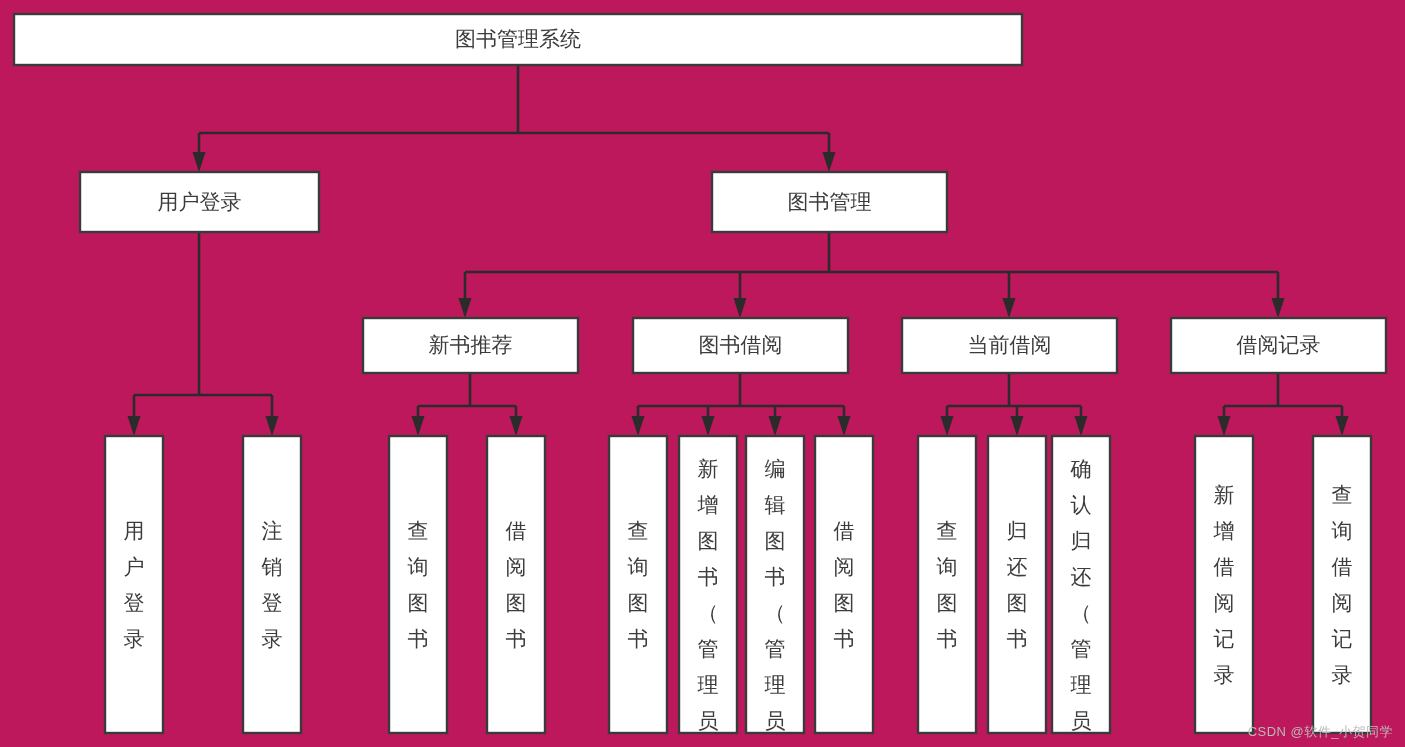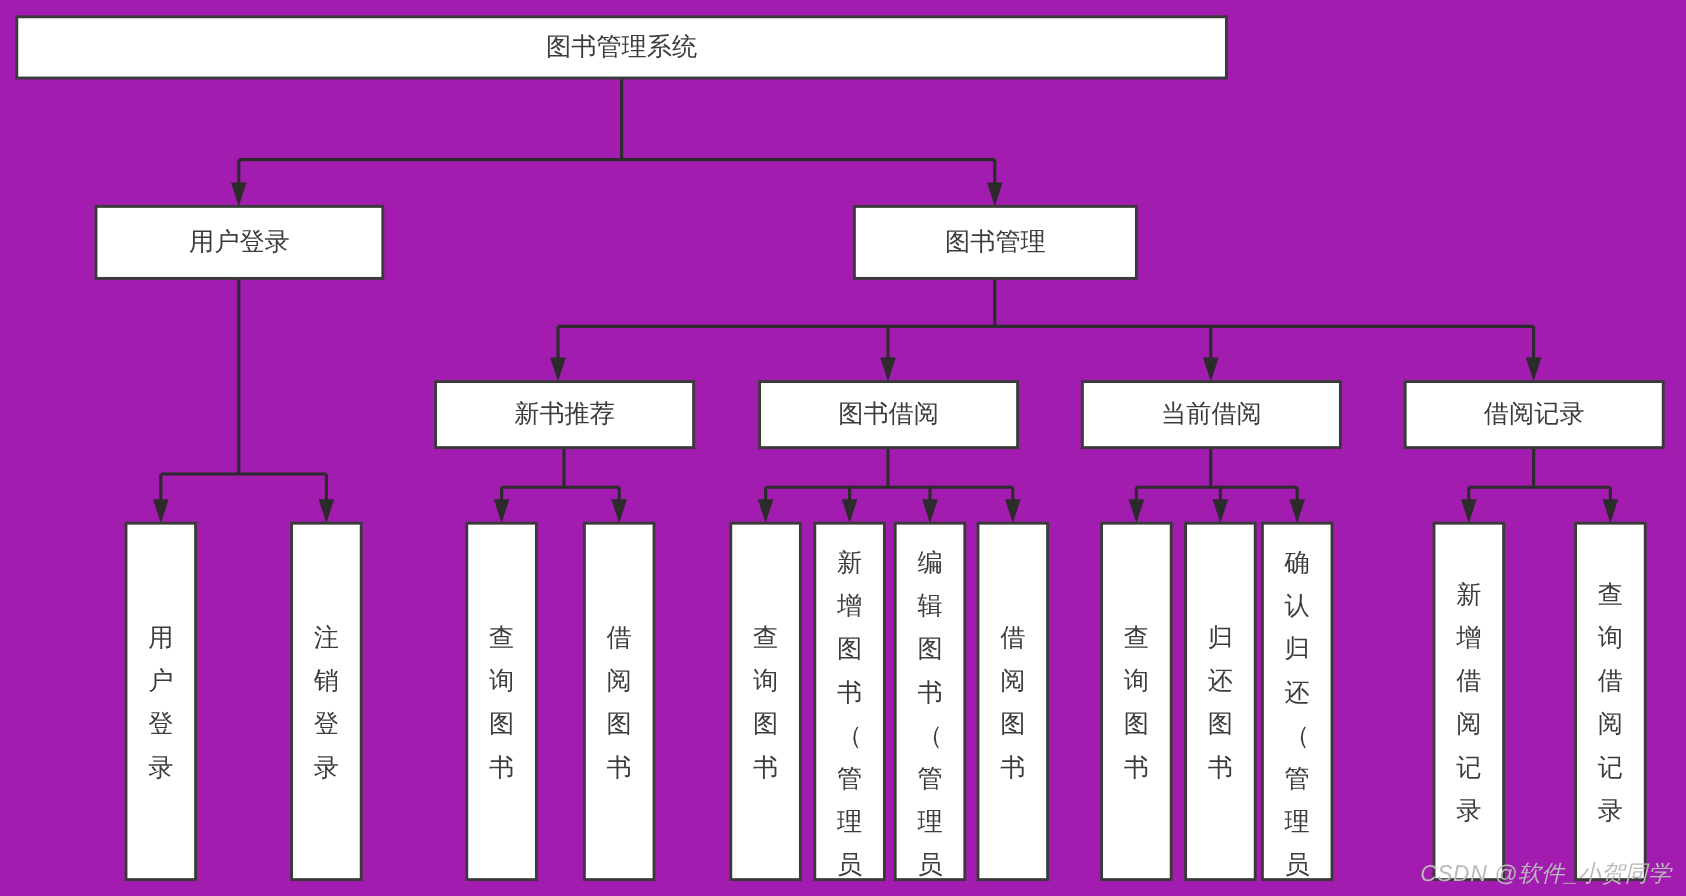--- a/index.html
+++ b/index.html
@@ -8,21 +8,21 @@
     padding: 0;
     background: #ffffff;
   }
   body {
     font-family: "Liberation Sans", "DejaVu Sans", sans-serif;
   }
   #diagram-root {
     position: relative;
     width: 1405px;
     height: 747px;
-    background: #a21caf;
+    background: #be185d;
     overflow: hidden;
   }
   svg#tree-svg {
     position: absolute;
     left: 0;
     top: 0;
     width: 1405px;
     height: 747px;
     display: block;
   }
@@ -52,27 +52,26 @@
     fill: #3c3c3c;
     font-family: "Liberation Sans", "DejaVu Sans", sans-serif;
     font-size: 21px;
     text-anchor: middle;
   }
   .watermark {
     position: absolute;
     right: 12px;
     bottom: 6px;
     font-family: "Liberation Sans", "DejaVu Sans", sans-serif;
-    font-size: 19px;
+    font-size: 13px;
     color: #b9b9b9;
     letter-spacing: 0.5px;
     white-space: nowrap;
     pointer-events: none;
     user-select: none;
-    font-style: italic;
   }
 </style>
 </head>
 <body>
 
 <div id="diagram-root">
   <svg id="tree-svg" viewBox="0 0 1405 747" xmlns="http://www.w3.org/2000/svg">
     <g id="connectors-layer">
         <g>
           <line class="connector" x1="518" y1="65" x2="518" y2="133"></line>

